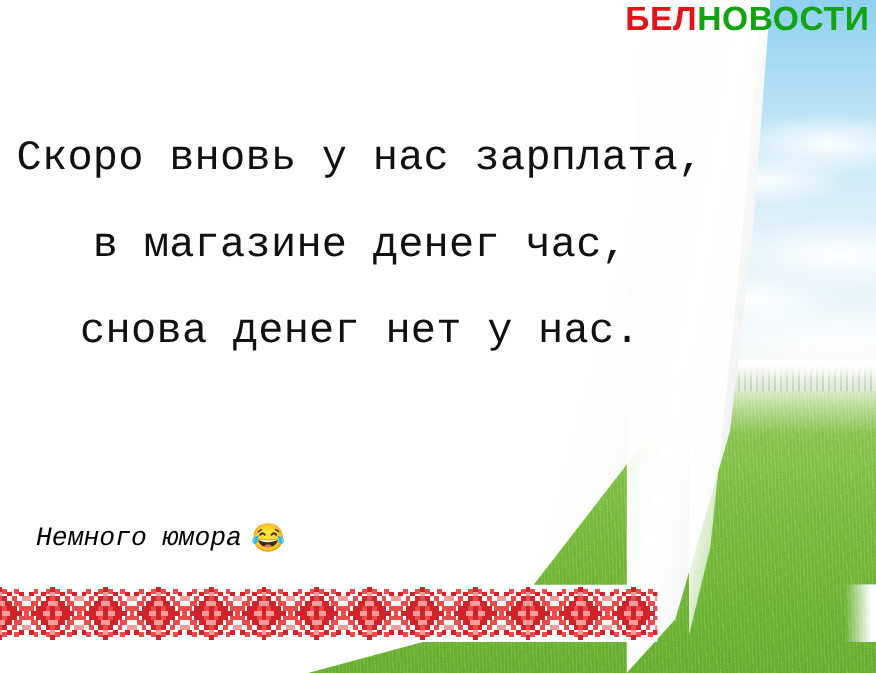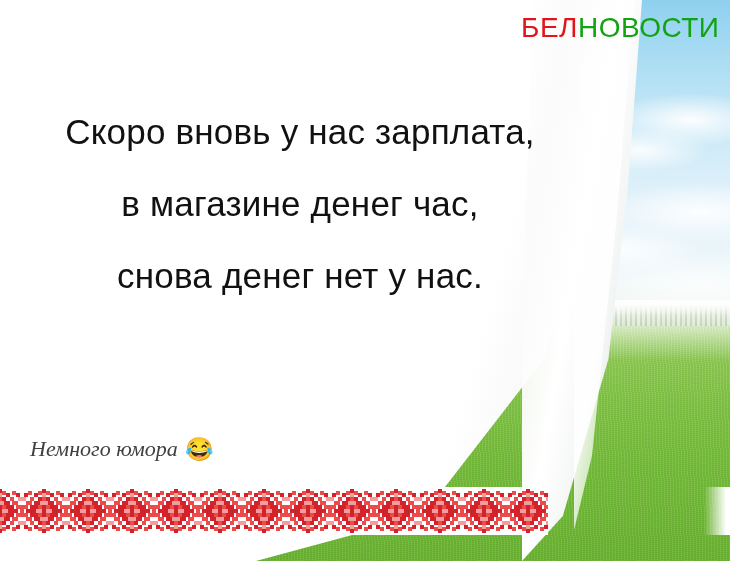--- a/index.html
+++ b/index.html
@@ -143,66 +143,66 @@
     height: 530px;
     background: linear-gradient(100deg, rgba(255,255,255,0) 0%, rgba(255,255,255,0.95) 50%, rgba(255,255,255,0) 100%);
     clip-path: polygon(14% 0, 100% 0, 72% 40%, 30% 86%, 0 100%, 0 50%);
     pointer-events: none;
   }
 
   
   .logo {
     position: absolute;
     left: 521px;
-    top: 14px;
+    top: 2px;
     font-family: "Liberation Sans", sans-serif;
-    font-weight: normal;
+    font-weight: bold;
     font-size: 28px;
     letter-spacing: 0.5px;
     line-height: 1;
     white-space: nowrap;
     z-index: 6;
     text-align: center;
   }
   .logo .bel { color: #e3131a; }
   .logo .novosti { color: #12a312; }
 
   
   .poem {
     position: absolute;
     left: 0;
     top: 96px;
     width: 600px;
     text-align: center;
     z-index: 5;
   }
   .poem-line {
-    font-family: Liberation Sans, sans-serif;
+    font-family: Liberation Mono, monospace;
     font-size: 35px;
     line-height: 72px;
     color: #111111;
     white-space: nowrap;
     letter-spacing: 0.2px;
   }
 
   
   .caption {
     position: absolute;
     left: 30px;
     top: 436px;
     display: flex;
     align-items: center;
     gap: 8px;
     z-index: 5;
   }
   .caption-text {
-    font-family: Liberation Serif, serif;
+    font-family: Liberation Mono, monospace;
     font-style: italic;
     font-size: 22px;
-    color: #404040;
+    color: #000000;
     white-space: nowrap;
   }
   .caption-emoji {
     font-size: 23px;
     line-height: 1;
   }
 
   
   .ornament {
     position: absolute;

